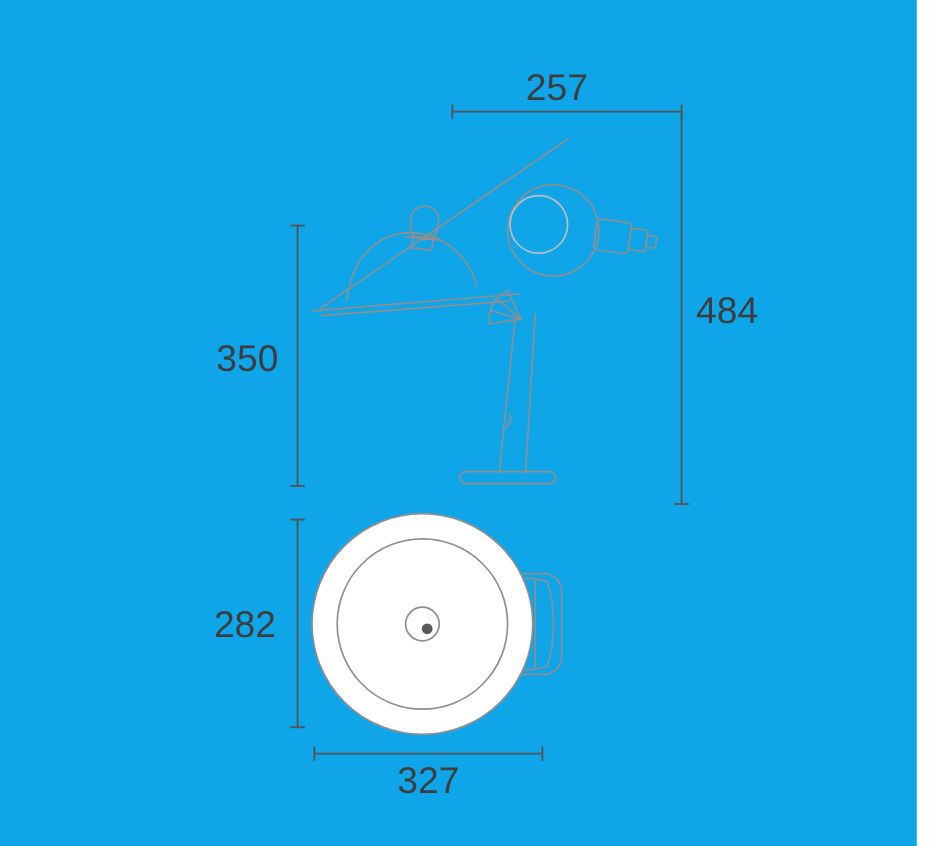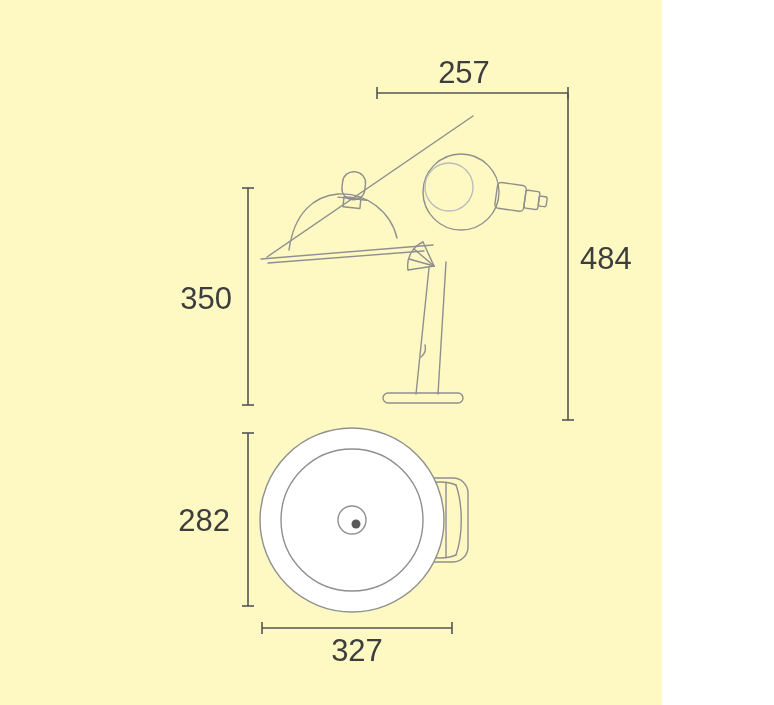--- a/index.html
+++ b/index.html
@@ -2,23 +2,23 @@
 <html><head>
 <meta charset="utf-8">
 <style>
   html, body {
     margin: 0;
     padding: 0;
     background: #ffffff;
   }
   .stage {
     position: relative;
-    width: 662px;
+    width: 764px;
     height: 705px;
-    background: #fef9c3;
+    background: #0ea5e9;
     overflow: hidden;
     text-align: center;
   }
   svg { display: block; }
   .draw {
     stroke: #8f8f8f;
     stroke-width: 1.4;
     fill: none;
     stroke-linecap: round;
     stroke-linejoin: round;

